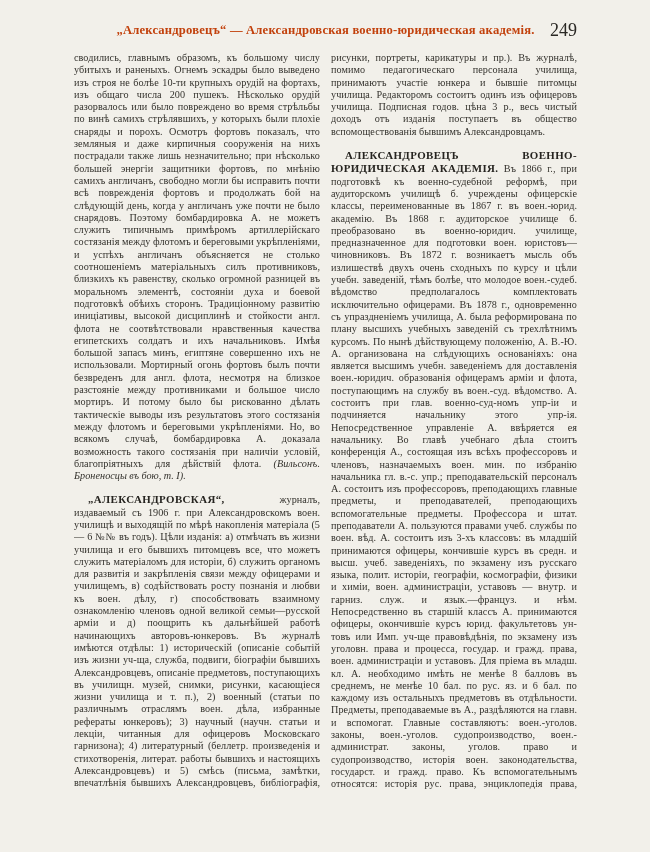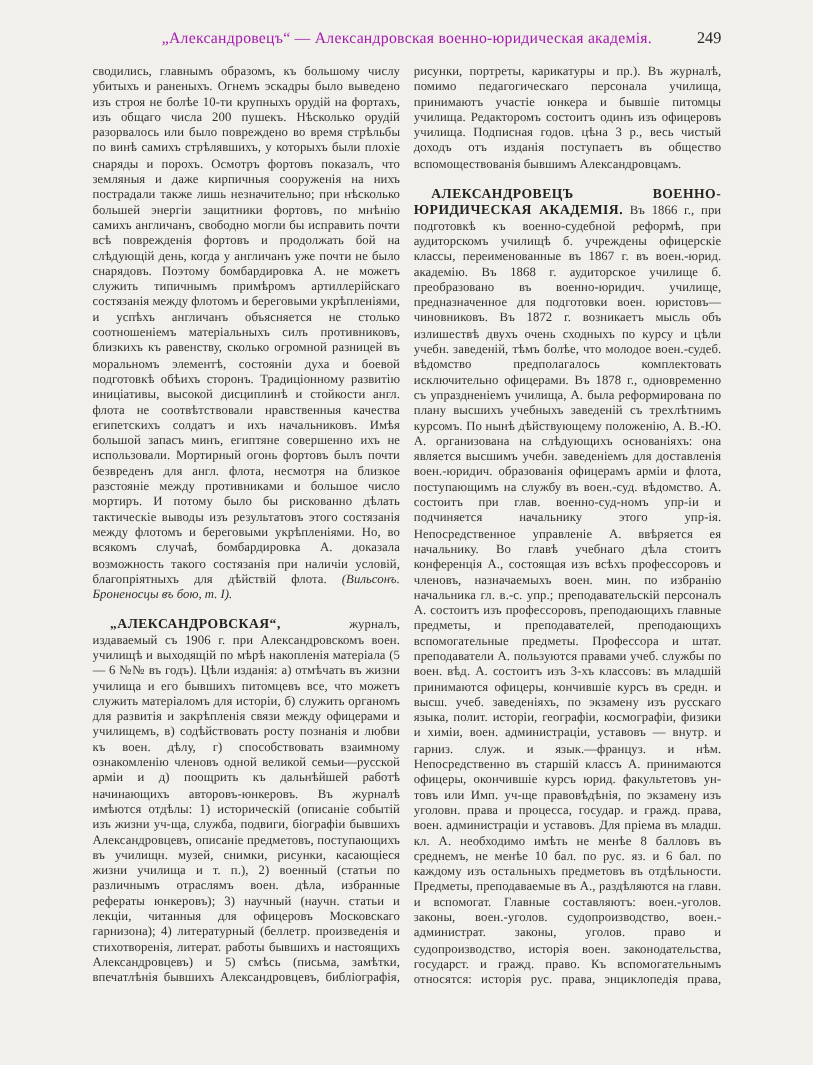--- a/index.html
+++ b/index.html
@@ -28,30 +28,30 @@
   .running-head {
     position: relative;
     height: 18px;
     margin-bottom: 12px;
     text-align: center;
     font-size: 12.6px;
     line-height: 16px;
     white-space: nowrap;
   }
   .rh-title {
-    font-weight: normal;
+    font-weight: bold;
     letter-spacing: 0.2px;
-    color: #a21caf;
+    color: #c2410c;
   }
   .rh-page {
     position: absolute;
     right: 0;
     top: 0;
     font-weight: normal;
-    font-size: 13px;
+    font-size: 18px;
     color: #2a2824;
   }
   .columns {
     column-count: 2;
     column-gap: 11px;
     column-fill: auto;
     height: 742px;
     overflow: hidden;
     text-align: justify;
     font-size: 10.2px;

